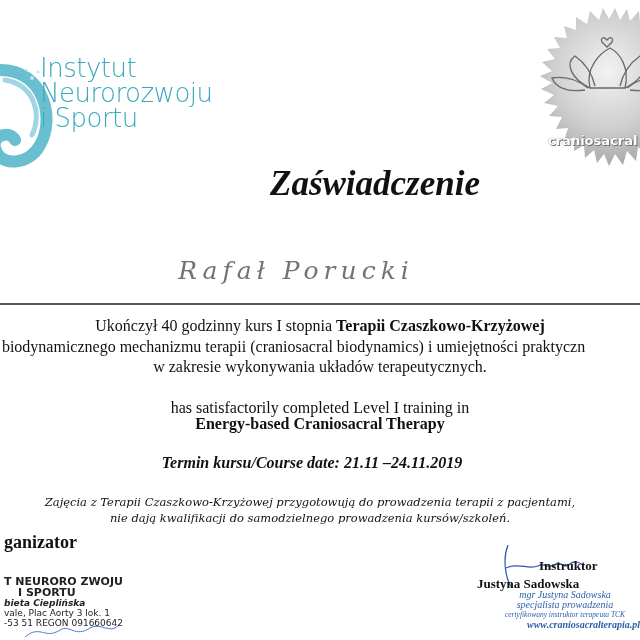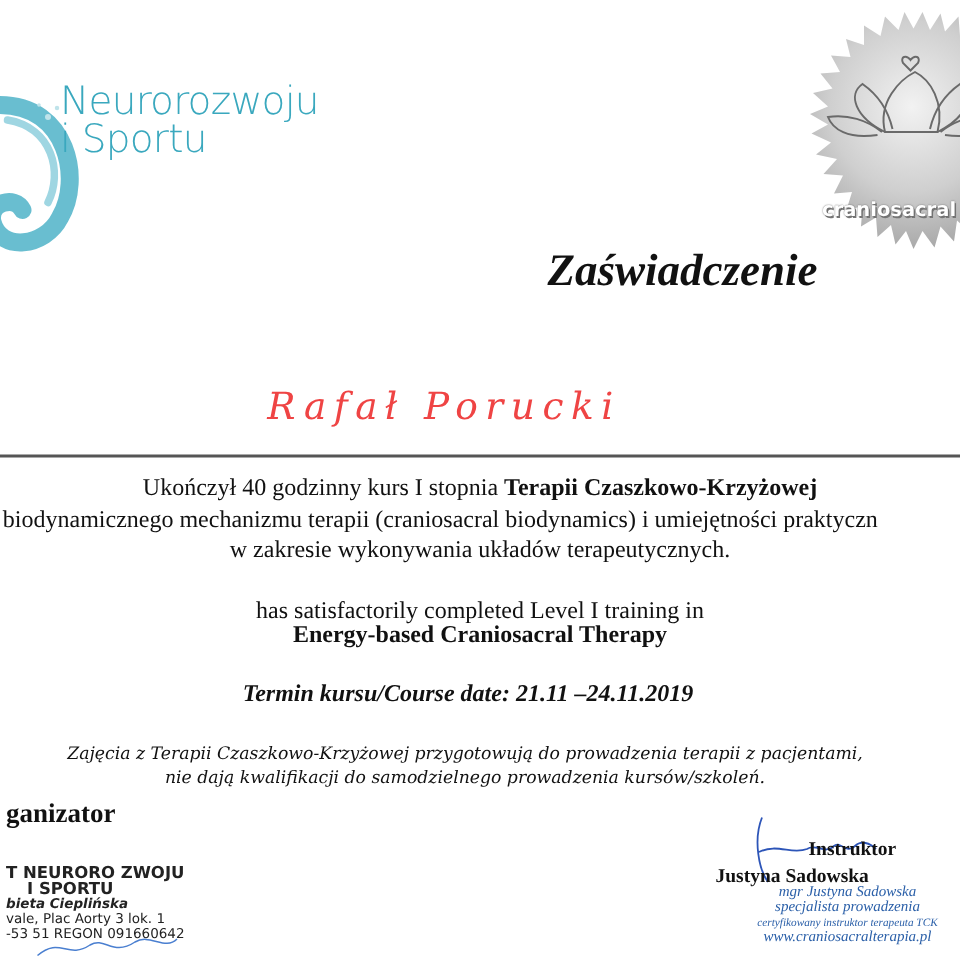--- a/index.html
+++ b/index.html
@@ -6,49 +6,50 @@
   body { width:640px; height:640px; background:#ffffff; position:relative; overflow:hidden; font-family:"Liberation Serif", serif; color:#111; }
   .abs { position:absolute; }
   
   .logo-swirl { left:-40px; top:60px; width:100px; height:110px; }
   .logo-text { left:40px; top:56px; font-family:"DejaVu Sans", sans-serif; color:#3aa8be; font-size:26px; line-height:25px; letter-spacing:-0.5px; font-weight:300; }
   .logo-text div { white-space:nowrap; }
   
   .seal { left:530px; top:8px; width:170px; height:170px; }
   .seal-label { left:548px; top:104px; font-family:"DejaVu Sans", sans-serif; font-weight:bold; color:#ffffff; font-size:13px; text-shadow:0 0 1px #555, 1px 1px 0 #777; white-space:nowrap;margin-top:29px; }
   
-  .title { left:0; width:100%; top:164px; text-align:center; padding-left:270px; box-sizing:border-box; font-family:"Liberation Serif", serif; font-style:italic; font-weight:bold; font-size:30px; color:#111; }
-  .name { left:0; width:100%; top:256px; text-align:center; padding-right:48px; box-sizing:border-box; font-family:"DejaVu Serif", serif; font-style:italic; font-size:25px; letter-spacing:5px; color:#ef4444; }
+  .title { left:0; width:100%; top:164px; text-align:left; padding-left:270px; box-sizing:border-box; font-family:"Liberation Serif", serif; font-style:italic; font-weight:bold; font-size:35px; color:#111; }
+  .name { left:0; width:100%; top:256px; text-align:center; padding-right:48px; box-sizing:border-box; font-family:"DejaVu Serif", serif; font-style:italic; font-size:25px; letter-spacing:5px; color:#737373; }
   .rule { left:0; top:303px; width:640px; height:2px; background:#555; }
   .pl { left:-80px; width:800px; text-align:center; font-size:16px; line-height:20px; white-space:nowrap; }
   .pl b { font-weight:bold; }
   .en1 { top:398px; }
   .en2 { top:414px; font-weight:bold; }
   .date { left:0; width:100%; top:454px; text-align:center; padding-right:40px; box-sizing:border-box; font-style:italic; font-weight:bold; font-size:16px;padding-left:24px; }
   .note { left:-60px; width:740px; text-align:center; font-family:"DejaVu Serif", serif; font-style:italic; font-size:11.5px; line-height:15px; white-space:nowrap; }
   .org-label { left:4px; top:532px; font-weight:bold; font-size:18px; }
   .stamp-left { left:4px; top:576px; font-family:"DejaVu Sans", sans-serif; font-size:9px; line-height:10px; color:#222; white-space:nowrap; }
   .stamp-left .big { font-weight:bold; font-size:11px; line-height:11px; }
   .instr-label { left:507px; top:558px; font-weight:bold; font-size:13px;padding-left:32px; }
   .instr-name { left:477px; top:576px; font-weight:bold; font-size:13px; }
   .stamp-right { left:490px; top:590px; width:150px; text-align:center; font-family:"Liberation Serif", serif; font-style:italic; color:#2a5fa8; font-size:9px; line-height:10px; white-space:nowrap; }
-  .stamp-right .url { font-weight:normal; font-size:10px; }
+  .stamp-right .url { font-weight:bold; font-size:10px;text-align:right; }
   .sig { pointer-events:none; }
 </style>
 </head>
 <body>
 
 <svg class="abs logo-swirl" viewBox="0 0 100 110">
   <path d="M40 10 C85 10 95 60 80 85 C70 105 40 108 35 88 C32 75 50 70 55 80" fill="none" stroke="#4fb3c8" stroke-width="12" stroke-linecap="round" opacity="0.85"></path>
   <path d="M45 20 C75 25 82 55 72 75" fill="none" stroke="#9fd6e2" stroke-width="5" stroke-linecap="round"></path>
   <circle cx="72" cy="18" r="2" fill="#bfe3ea"></circle>
     <circle cx="78" cy="12" r="1.5" fill="#bfe3ea"></circle>
     <circle cx="66" cy="10" r="1.2" fill="#bfe3ea"></circle>
 </svg>
 <div class="abs logo-text">
+  <div>Instytut</div>
   <div>Neurorozwoju</div>
   <div>i Sportu</div>
 </div>
 
 <svg class="abs seal" viewBox="0 0 170 170">
   <defs>
     <radialGradient id="sg" cx="45%" cy="40%" r="60%">
       <stop offset="0" stop-color="#f2f2f2"></stop>
         <stop offset="0.6" stop-color="#cfcfcf"></stop>
         <stop offset="1" stop-color="#a9a9a9"></stop>

